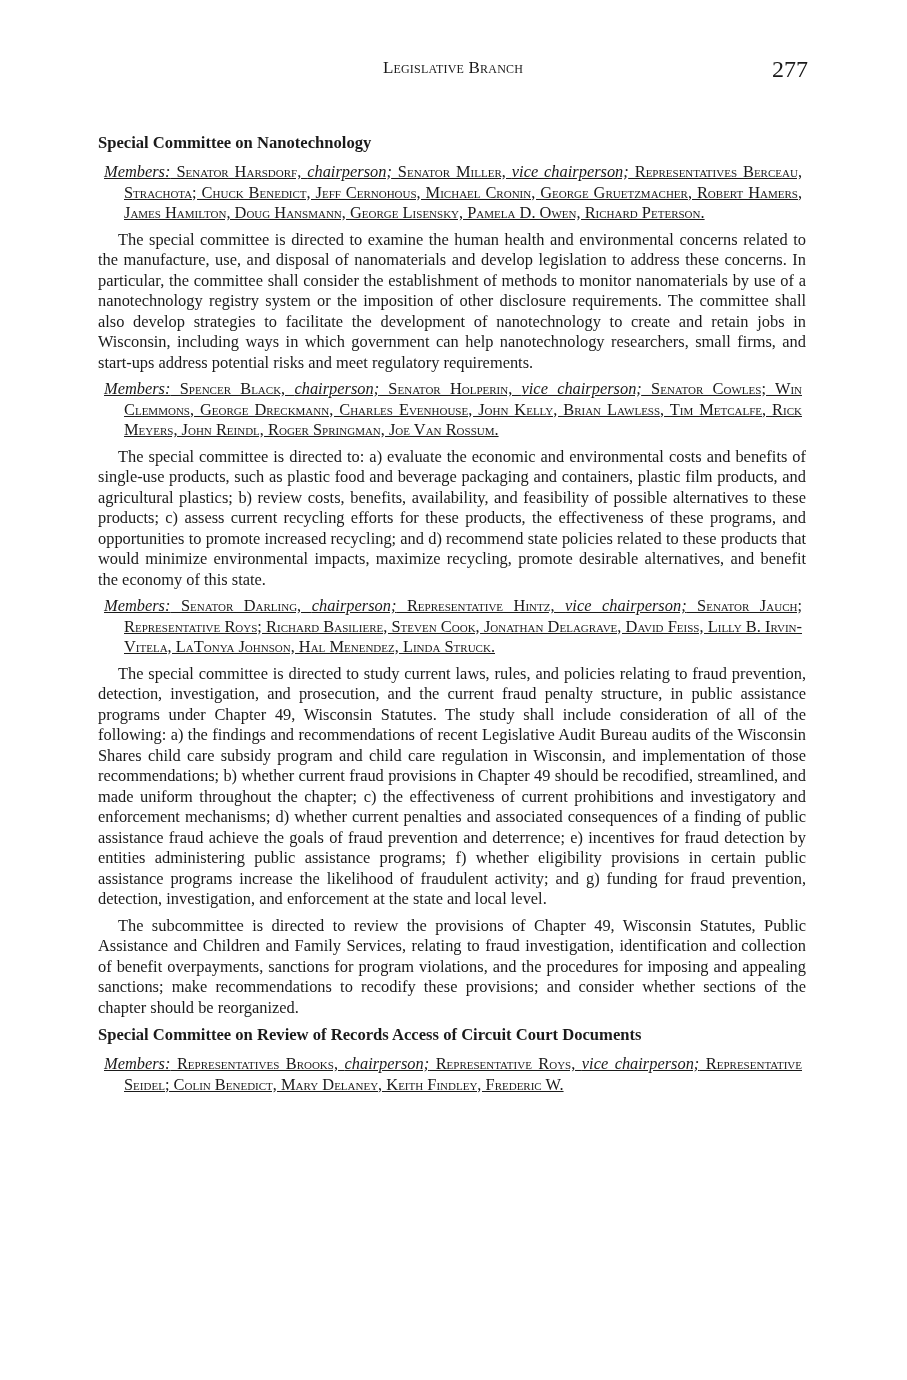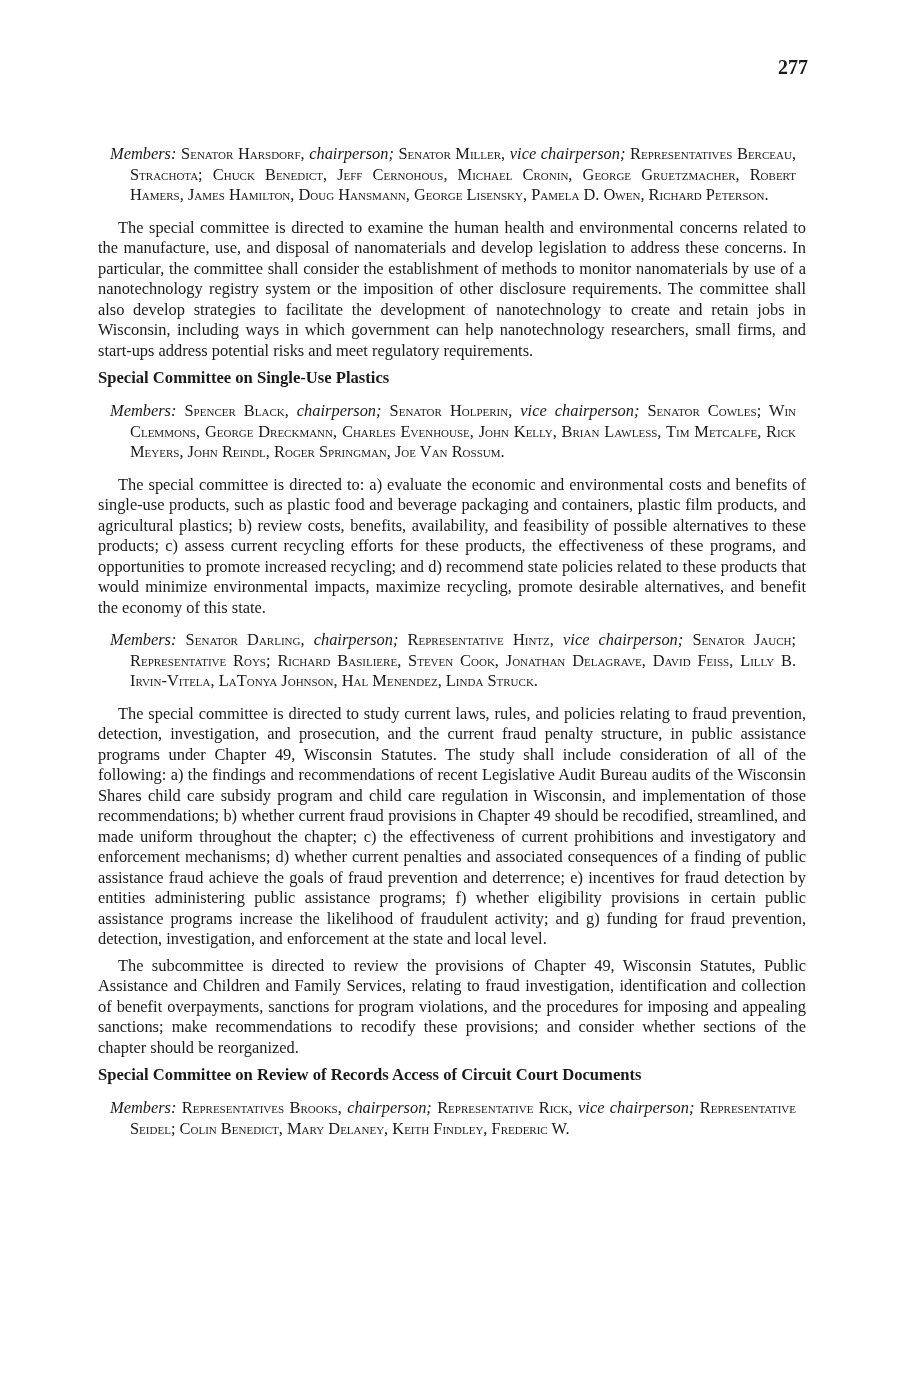--- a/index.html
+++ b/index.html
@@ -35,43 +35,44 @@
       text-align: center;
       font-size: 17px;
       font-variant: small-caps;
       letter-spacing: 0.2px;
       top: 2px;
     }
     .page-number {
       position: absolute;
       right: 0;
       top: 0;
-      font-size: 20px;
-      font-weight: bold;
+      font-size: 24px;
+      font-weight: normal;
     }
     .content {
       position: absolute;
       top: 132px;
       left: 0;
       width: 710px;
       font-size: 16.4px;
       line-height: 20.5px;
     }
     .heading {
       font-weight: bold;
       font-size: 16.6px;
       margin: 0 0 8px 0;
       line-height: 22px;
     }
     .members {
-      margin: 12px;
+      margin: 6px;
       padding-left: 20px;
       text-indent: -20px;
       text-align: justify;
       text-align-last: left;
+      text-decoration: underline;
     }
     .members .label {
       font-style: italic;
     }
     .members .role {
       font-style: italic;
     }
     .members .names {
       font-variant: small-caps;
     }
@@ -83,52 +84,53 @@
     }
     .section {
       margin-bottom: 6px;
     }
   </style>
 </head>
 <body>
 
 <div class="page">
   <div class="running-head">
+    <div class="running-title">Legislative Branch</div>
     <div class="page-number">277</div>
   </div>
 
   <div class="content">
 
     <div class="section">
+      <div class="heading">Special Committee on Nanotechnology</div>
       <p class="members">
         <span class="label">Members:</span><span class="names"> Senator Harsdorf, </span><span class="role">chairperson;</span><span class="names"> Senator Miller, </span><span class="role">vice chairperson;</span><span class="names"> Representatives Berceau, Strachota; Chuck Benedict, Jeff Cernohous, Michael Cronin, George Gruetzmacher, Robert Hamers, James Hamilton, Doug Hansmann, George Lisensky, Pamela D. Owen, Richard Peterson.</span>
       </p>
       <p class="desc">The special committee is directed to examine the human health and environmental concerns related to the manufacture, use, and disposal of nanomaterials and develop legislation to address these concerns.  In particular, the committee shall consider the establishment of methods to monitor nanomaterials by use of a nanotechnology registry system or the imposition of other disclosure requirements.  The committee shall also develop strategies to facilitate the development of nanotechnology to create and retain jobs in Wisconsin, including ways in which government can help nanotechnology researchers, small firms, and start-ups address potential risks and meet regulatory requirements.</p>
     </div>
 
     <div class="section">
-      <div class="heading">Special Committee on Single-Use Plastics</div>
       <p class="members">
         <span class="label">Members:</span><span class="names"> Spencer Black, </span><span class="role">chairperson;</span><span class="names"> Senator Holperin, </span><span class="role">vice chairperson;</span><span class="names"> Senator Cowles; Win Clemmons, George Dreckmann, Charles Evenhouse, John Kelly, Brian Lawless, Tim Metcalfe, Rick Meyers, John Reindl, Roger Springman, Joe Van Rossum.</span>
       </p>
       <p class="desc">The special committee is directed to: a) evaluate the economic and environmental costs and benefits of single-use products, such as plastic food and beverage packaging and containers, plastic film products, and agricultural plastics; b) review costs, benefits, availability, and feasibility of possible alternatives to these products; c) assess current recycling efforts for these products, the effectiveness of these programs, and opportunities to promote increased recycling; and d) recommend state policies related to these products that would minimize environmental impacts, maximize recycling, promote desirable alternatives, and benefit the economy of this state.</p>
     </div>
 
     <div class="section">
       <p class="members">
         <span class="label">Members:</span><span class="names"> Senator Darling, </span><span class="role">chairperson;</span><span class="names"> Representative Hintz, </span><span class="role">vice chairperson;</span><span class="names"> Senator Jauch; Representative Roys; Richard Basiliere, Steven Cook, Jonathan Delagrave, David Feiss, Lilly B. Irvin-Vitela, LaTonya Johnson, Hal Menendez, Linda Struck.</span>
       </p>
       <p class="desc">The special committee is directed to study current laws, rules, and policies relating to fraud prevention, detection, investigation, and prosecution, and the current fraud penalty structure, in public assistance programs under Chapter 49, Wisconsin Statutes.  The study shall include consideration of all of the following: a) the findings and recommendations of recent Legislative Audit Bureau audits of the Wisconsin Shares child care subsidy program and child care regulation in Wisconsin, and implementation of those recommendations; b) whether current fraud provisions in Chapter 49 should be recodified, streamlined, and made uniform throughout the chapter; c) the effectiveness of current prohibitions and investigatory and enforcement mechanisms; d) whether current penalties and associated consequences of a finding of public assistance fraud achieve the goals of fraud prevention and deterrence; e) incentives for fraud detection by entities administering public assistance programs; f) whether eligibility provisions in certain public assistance programs increase the likelihood of fraudulent activity; and g) funding for fraud prevention, detection, investigation, and enforcement at the state and local level.</p>
     </div>
 
     <div class="section">
       <p class="desc">The subcommittee is directed to review the provisions of Chapter 49, Wisconsin Statutes, Public Assistance and Children and Family Services, relating to fraud investigation, identification and collection of benefit overpayments, sanctions for program violations, and the procedures for imposing and appealing sanctions; make recommendations to recodify these provisions; and consider whether sections of the chapter should be reorganized.</p>
     </div>
 
     <div class="section">
       <div class="heading">Special Committee on Review of Records Access of Circuit Court Documents</div>
       <p class="members">
-        <span class="label">Members:</span><span class="names"> Representatives Brooks, </span><span class="role">chairperson;</span><span class="names"> Representative Rick, </span><span class="role">vice chairperson;</span><span class="names"> Representative Seidel; Colin Benedict, Mary Delaney, Keith Findley, Frederic W.</span>
+        <span class="label">Members:</span><span class="names"> Representatives Brooks, </span><span class="role">chairperson;</span><span class="names"> Representative Roys, </span><span class="role">vice chairperson;</span><span class="names"> Representative Seidel; Colin Benedict, Mary Delaney, Keith Findley, Frederic W.</span>
       </p>
     </div>
 
   </div>
 </div>
 
 </body></html>

